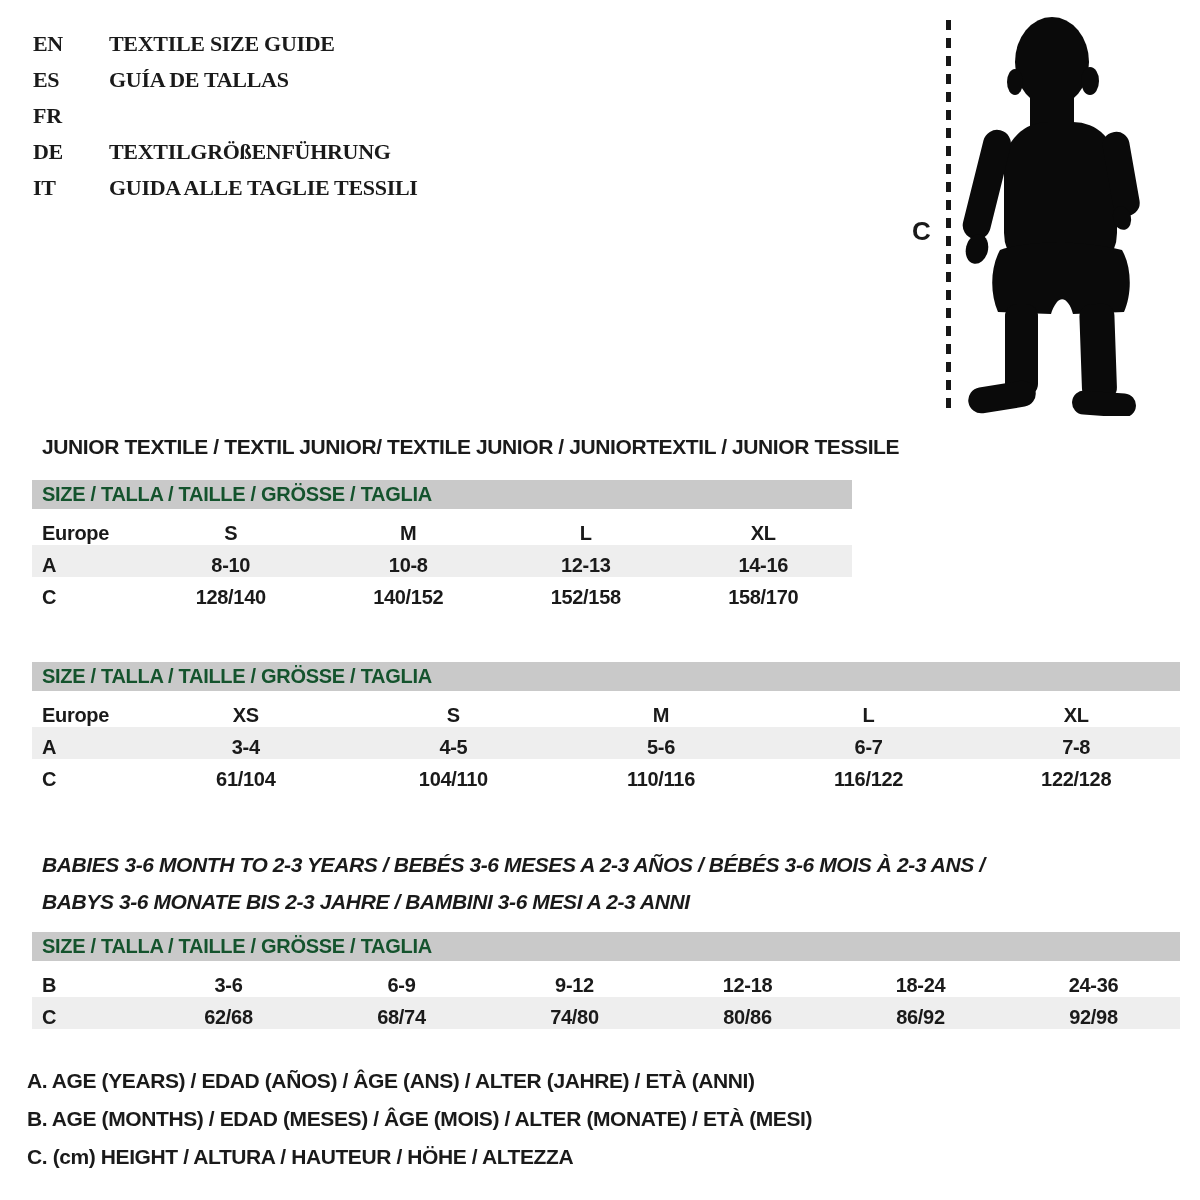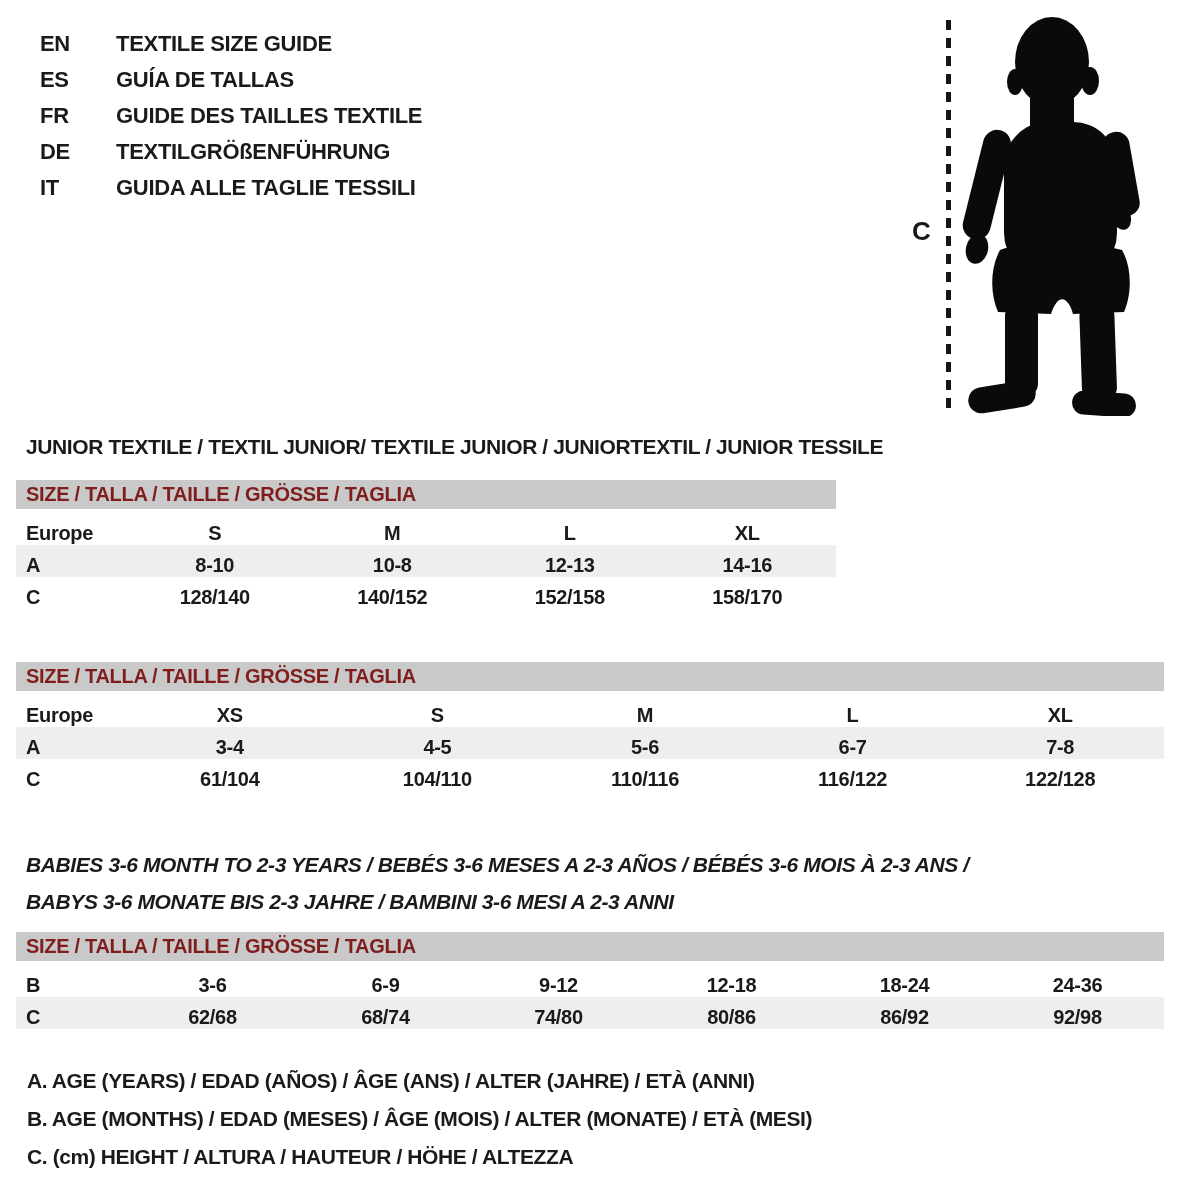--- a/index.html
+++ b/index.html
@@ -1,44 +1,44 @@
 <!DOCTYPE html>
 <html><head>
 <meta charset="utf-8">
 <style>
   html,body{margin:0;padding:0;}
   body{
     width:1200px;height:1200px;position:relative;background:#ffffff;
     font-family:"Liberation Sans",sans-serif;color:#1a1a1a;overflow:hidden;
   }
   
-  .langs{position:absolute;left:40px;top:26px;}
+  .langs{position:absolute;left:33px;top:26px;font-family:Liberation Serif, serif;}
   .lang-row{display:flex;height:36px;align-items:center;}
   .lang-code{width:76px;font-size:22px;font-weight:bold;letter-spacing:-0.3px;}
   .lang-label{font-size:22px;font-weight:bold;letter-spacing:-0.3px;white-space:nowrap;}
 
   
   .measure-line{
     position:absolute;left:946px;top:20px;width:5px;height:396px;
     background:repeating-linear-gradient(to bottom,#161616 0 10px,transparent 10px 18px);
   }
   .c-marker{position:absolute;left:912px;top:216px;font-size:26px;font-weight:bold;}
   .silhouette{position:absolute;left:960px;top:12px;}
 
   
-  .tbl{position:absolute;left:16px;}
+  .tbl{position:absolute;left:32px;}
   #tbl-junior{top:434px;width:820px;}
   #tbl-children{top:642px;width:1148px;}
   #tbl-babies{top:846px;width:1148px;}
   .tbl-title{font-size:21px;font-weight:bold;letter-spacing:-0.4px;line-height:26px;padding-left:10px;white-space:nowrap;}
   .tbl-title .sub{font-size:14px;vertical-align:-4px;}
   .two-line .tbl-title{line-height:37px;font-style:italic;}
   .size-bar{
     margin-top:20px;margin-bottom:4px;height:29px;line-height:29px;
-    background:#c9c9c9;color:#7f1d1d;font-size:20px;font-weight:bold;
+    background:#c9c9c9;color:#14532d;font-size:20px;font-weight:bold;
     padding-left:10px;letter-spacing:-0.3px;
   }
   #tbl-babies .size-bar{margin-top:12px;}
   .trow{display:flex;height:32px;align-items:flex-end;font-size:20px;font-weight:bold;letter-spacing:-0.3px;}
   .trow .lbl{width:110px;padding-left:10px;box-sizing:border-box;}
   .trow .cell{flex:1;text-align:center;}
   .trow.shaded{background:#eeeeee;}
 
   
   .legend{position:absolute;left:27px;top:1062px;}
@@ -51,21 +51,20 @@
   <div class="lang-row">
     <span class="lang-code">EN</span>
     <span class="lang-label">TEXTILE SIZE GUIDE</span>
   </div>
   <div class="lang-row">
     <span class="lang-code">ES</span>
     <span class="lang-label">GUÍA DE TALLAS</span>
   </div>
   <div class="lang-row">
     <span class="lang-code">FR</span>
-    <span class="lang-label">GUIDE DES TAILLES TEXTILE</span>
   </div>
   <div class="lang-row">
     <span class="lang-code">DE</span>
     <span class="lang-label">TEXTILGRÖßENFÜHRUNG</span>
   </div>
   <div class="lang-row">
     <span class="lang-code">IT</span>
     <span class="lang-label">GUIDA ALLE TAGLIE TESSILI</span>
   </div>
 </div>

